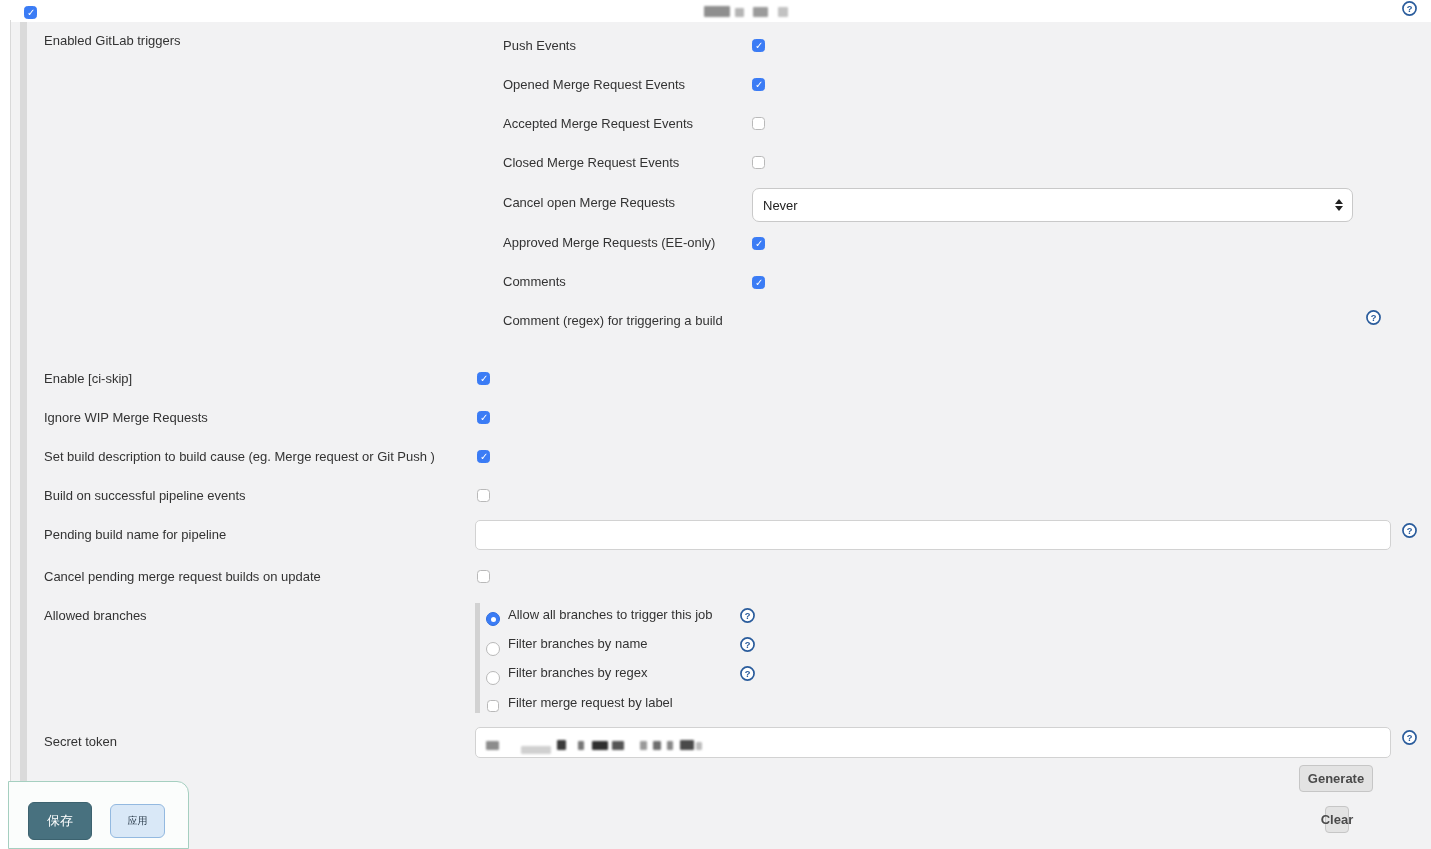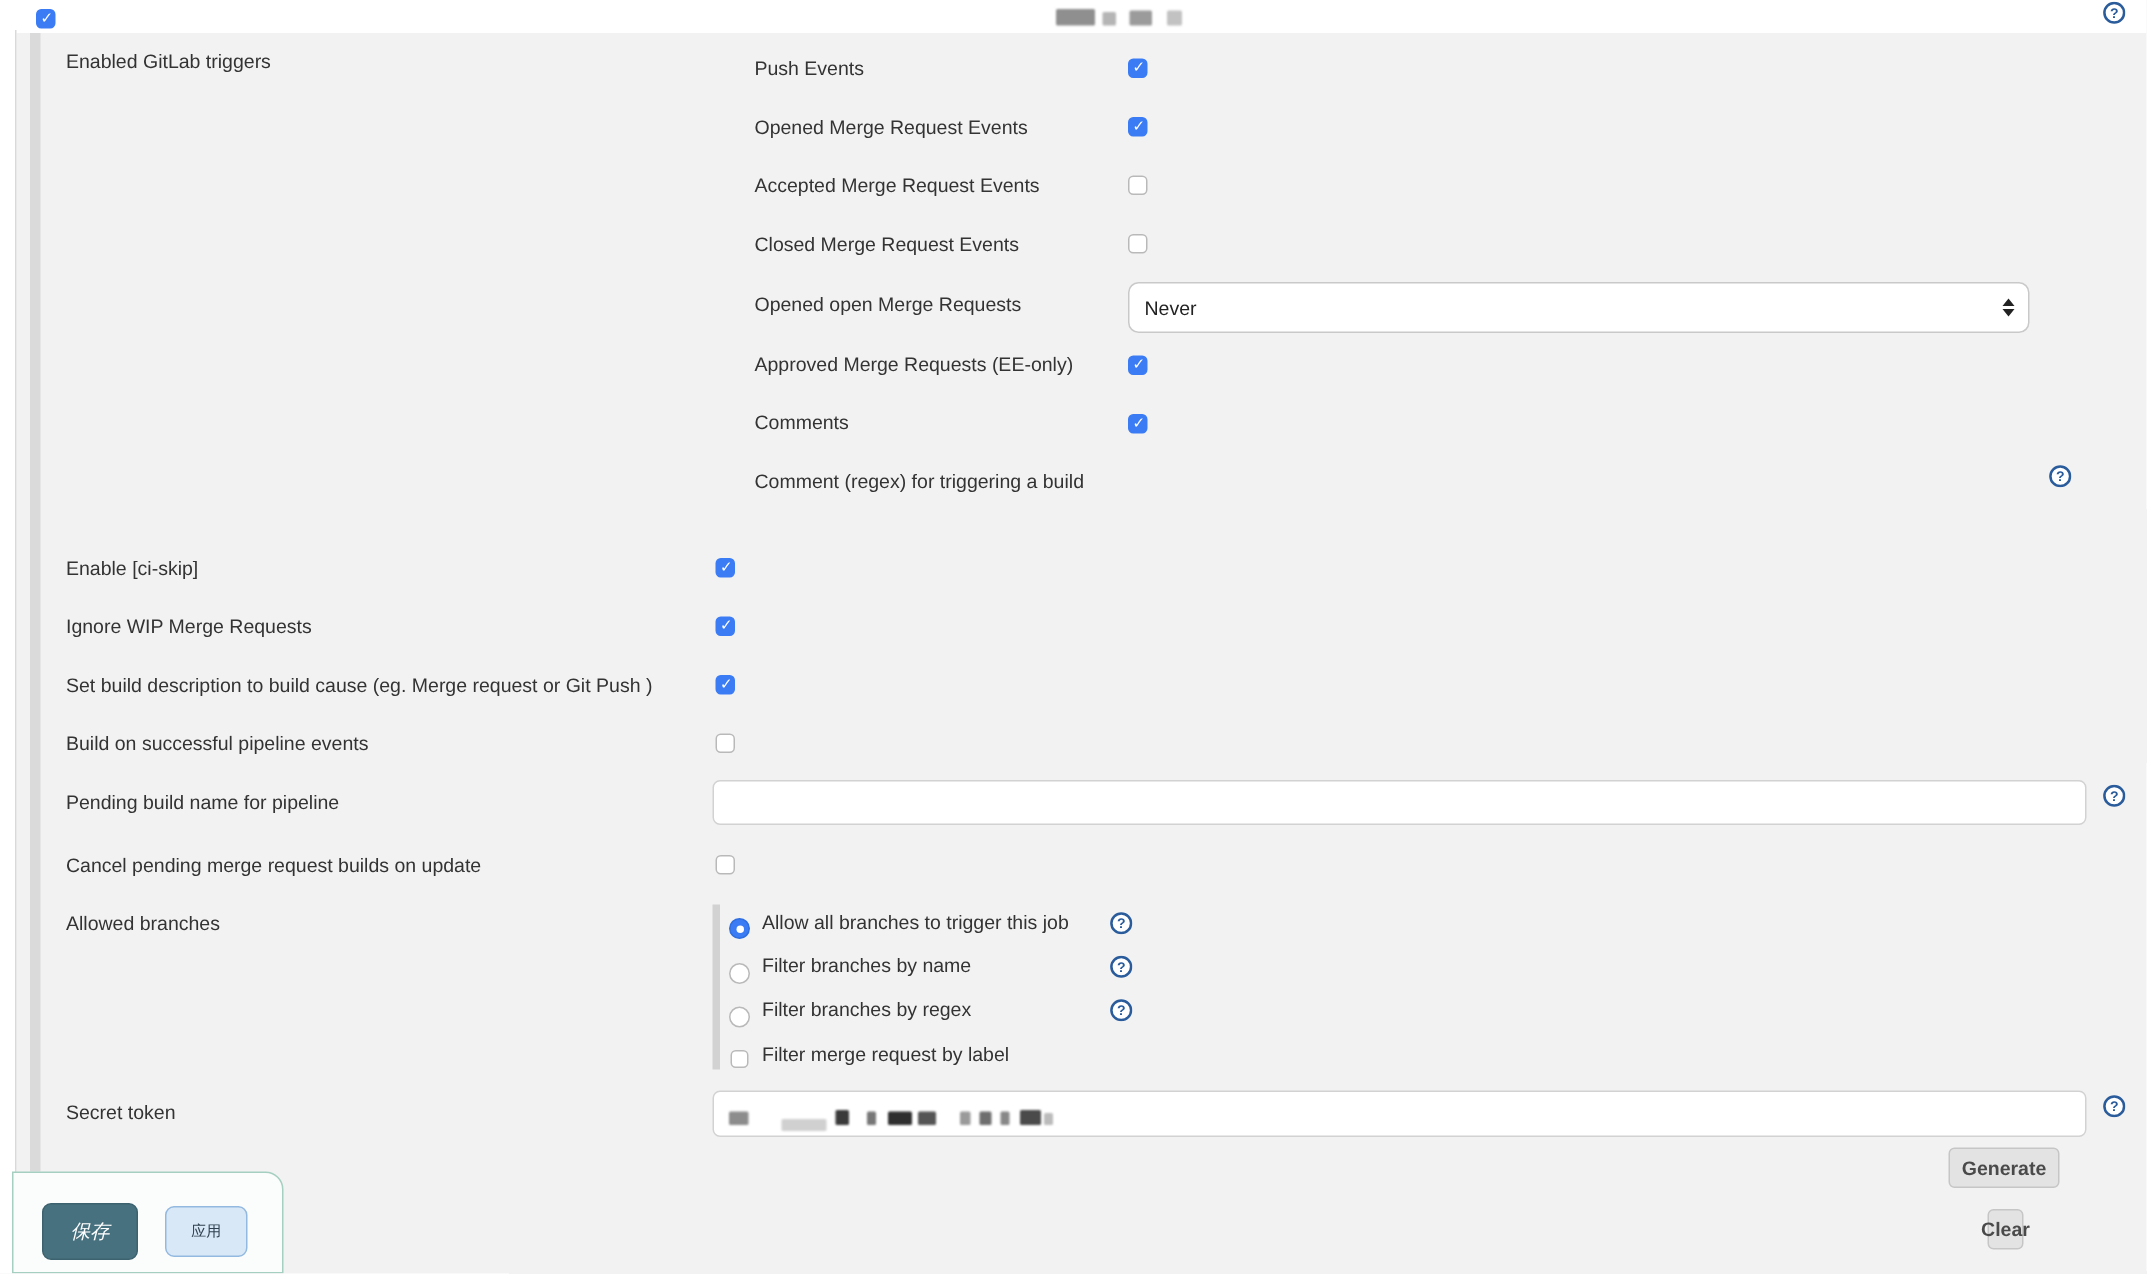--- a/index.html
+++ b/index.html
@@ -45,21 +45,21 @@
   .help svg{display:block;}
 
   .btn-gray{position:absolute; background:#e3e3e3; border:1px solid #c6c6c6; border-radius:4px;
       font-weight:bold; font-size:13px; color:#4a4a4a; display:flex; align-items:center;
       justify-content:center; cursor:pointer; font-family:inherit; padding:0;}
 
   .footer-panel{position:absolute; left:8px; top:781px; width:181px; height:68px;
       background:#fbfdfc; border:1px solid #a5cfc0; border-top-right-radius:12px; box-sizing:border-box;}
   .btn-save{position:absolute; left:28px; top:802px; width:64px; height:38px;
       background:#48717f; color:#fff; border:1px solid #3c626f; border-radius:6px;
-      font-size:13px; cursor:pointer; font-family:inherit;font-style:italic;}
+      font-size:13px; cursor:pointer; font-family:inherit;}
   .btn-apply{position:absolute; left:110px; top:804px; width:55px; height:34px;
       background:#d9e8f7; color:#2f4050; border:1px solid #93b9e0; border-radius:6px;
       font-size:10px; cursor:pointer; font-family:inherit;}
 
   .redact{position:absolute; display:flex; align-items:flex-end; filter:blur(0.8px);}
   .redact i{display:inline-block; border-radius:1px;}
 </style>
 </head>
 <body>
 
@@ -90,21 +90,21 @@
 
   <span class="label" style="left:503px; top:77px;">Opened Merge Request Events</span>
   <span class="cb checked" style="left:752px; top:78px;"></span>
 
   <span class="label" style="left:503px; top:116px;">Accepted Merge Request Events</span>
   <span class="cb" style="left:752px; top:117px;"></span>
 
   <span class="label" style="left:503px; top:155px;">Closed Merge Request Events</span>
   <span class="cb" style="left:752px; top:156px;"></span>
 
-  <span class="label" style="left:503px; top:195px;">Opened open Merge Requests</span>
+  <span class="label" style="left:503px; top:195px;">Cancel open Merge Requests</span>
   <div class="select" style="left:752px; top:188px; width:601px; height:30px;">
     <span>Never</span>
     <span class="arrows">
       <span class="tri-up"></span>
         <span class="tri-down"></span>
     </span>
   </div>
 
   <span class="label" style="left:503px; top:235px;">Approved Merge Requests (EE-only)</span>
   <span class="cb checked" style="left:752px; top:237px;"></span>

